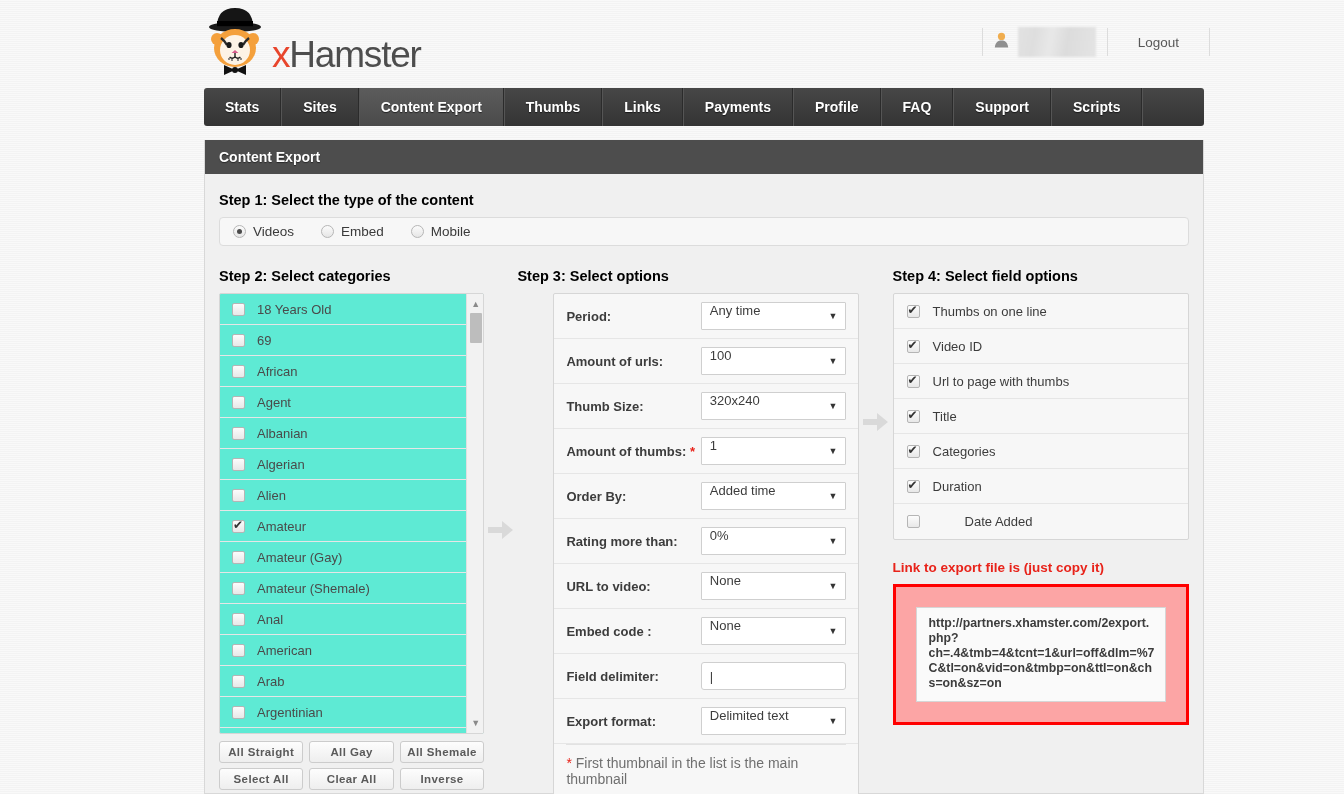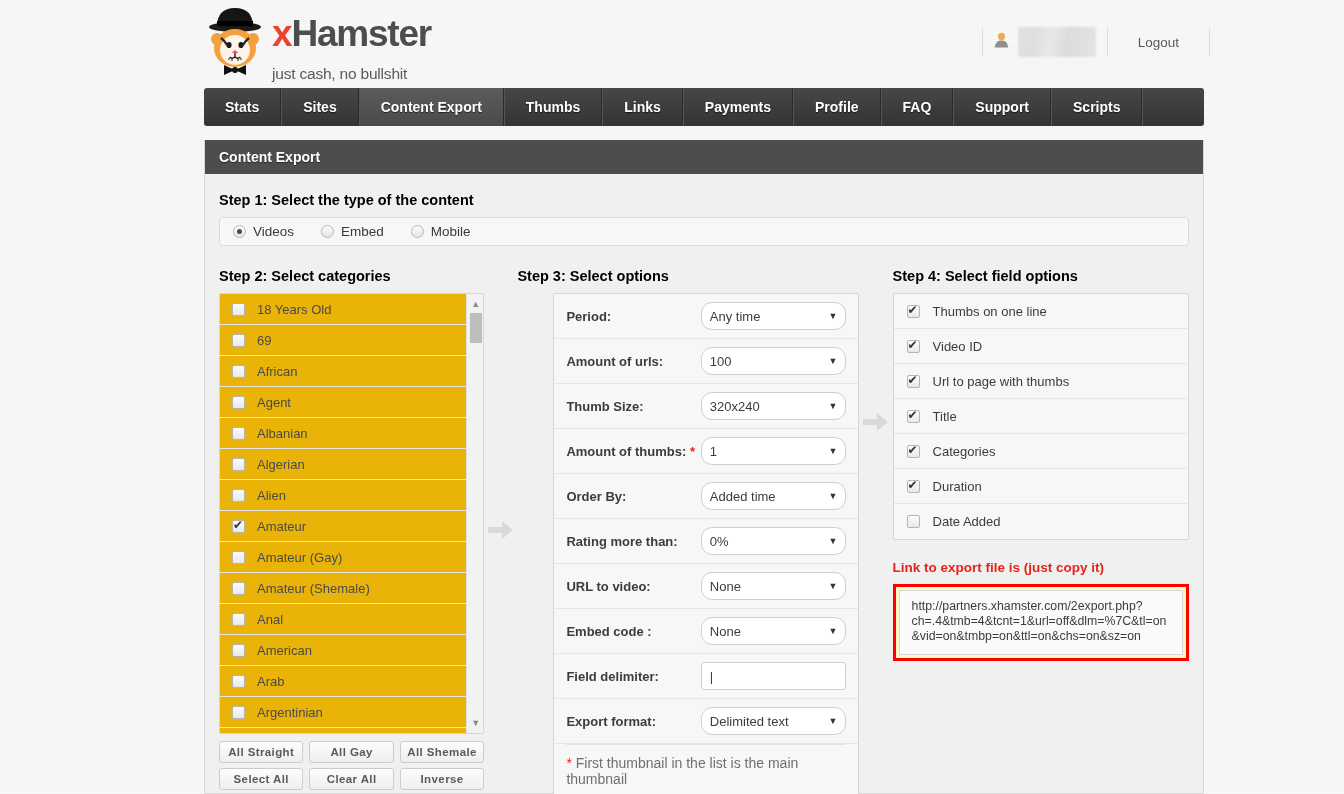--- a/index.html
+++ b/index.html
@@ -23,22 +23,22 @@
     width: 1344px;
   }
   .logo-wrap {
     position: absolute;
     left: 204px; top: 5px;
     display: flex; align-items: flex-start;
   }
   .mascot { width: 62px; height: 72px; position: relative; }
   .brand-text { margin-left: 6px; padding-top: 10px; }
   .brand-line1 {
-    font-size: 37px; font-weight: bold; letter-spacing: -1.2px;
-    line-height: 38px; color: #4d4d4d;
+    font-size: 37px; font-weight: normal; letter-spacing: -1.2px;
+    line-height: 38px; color: #4d4d4d; margin-top: 21px;
   }
   .brand-line1 .x { color: #e8452c; }
   .brand-line2 {
     font-size: 15.5px; color: #5a5a5a; letter-spacing: -0.2px;
     margin-top: 12px; font-weight: normal;
   }
   .user-area {
     position: absolute; right: 134px; top: 27px;
     display: flex; align-items: center; height: 30px;
   }
@@ -142,21 +142,21 @@
   .col-arrow2 { width: 34px; position: relative; }
   .arrow-glyph2 {
     position: absolute; left: 4px; top: 140px;
     color: #d6d6d6; font-size: 30px; line-height: 1;
   }
   .col-fields { width: 304px; }
 
   
   .cat-list {
     border: 1px solid #d6d6d6;
-    background: #eab308;
+    background: #5eead4;
     height: 441px;
     position: relative;
     display: flex;
     border-radius: 2px;
   }
   .cat-scrollarea {
     flex: 1; overflow: hidden;
   }
   .cat-row {
     height: 31px;
@@ -222,23 +222,23 @@
     border-bottom: 1px solid #e6e6e6;
   }
   .opt-row:last-of-type { border-bottom: none; }
   .opt-label {
     width: 158px;
     font-size: 13px; font-weight: bold; color: #3c3c3c;
   }
   .opt-label .req { color: #e8231a; font-weight: bold; }
   .select {
     width: 168px; height: 28px;
-    border: 1px solid #cfcfcf; border-radius: 11px;
+    border: 1px solid #cfcfcf; border-radius: 1px;
     background: #fff;
-    display: flex; align-items: center;
+    display: flex; align-items: flex-start;
     padding: 0 8px;
     font-size: 13px; color: #3c3c3c;
     position: relative;
     cursor: pointer;
   }
   .select .caret {
     position: absolute; right: 8px; top: 50%;
     transform: translateY(-50%);
     font-size: 9px; color: #333;
   }
@@ -265,31 +265,32 @@
     border-radius: 2px;
   }
   .field-row {
     height: 35px;
     display: flex; align-items: center;
     padding-left: 13px;
     border-bottom: 1px solid #e6e6e6;
     font-size: 13px; color: #3c3c3c;
     cursor: pointer;
   }
-  .field-row:last-child { border-bottom: none; }
+  .field-row:last-child { border-bottom: none; gap: 32px; }
   .field-row .chk { margin-right: 13px; }
 
   .link-title {
     color: #e8231a; font-size: 13.5px; font-weight: bold;
     margin: 20px 0 9px 0;
   }
   .link-outline {
     border: 3px solid #ff0000;
-    padding: 3px;
-    background: #fef9c3;
+    padding: 20px;
+    background: #fca5a5;
+    font-weight: bold;
   }
   .link-inner {
     border: 1px solid #d6d6d6;
     background: #fafafa;
     padding: 8px 10px 10px 12px;
     font-size: 12.3px; color: #3c3c3c;
     line-height: 15px;
     word-break: break-all;
     white-space: pre-wrap;
     cursor: text;

